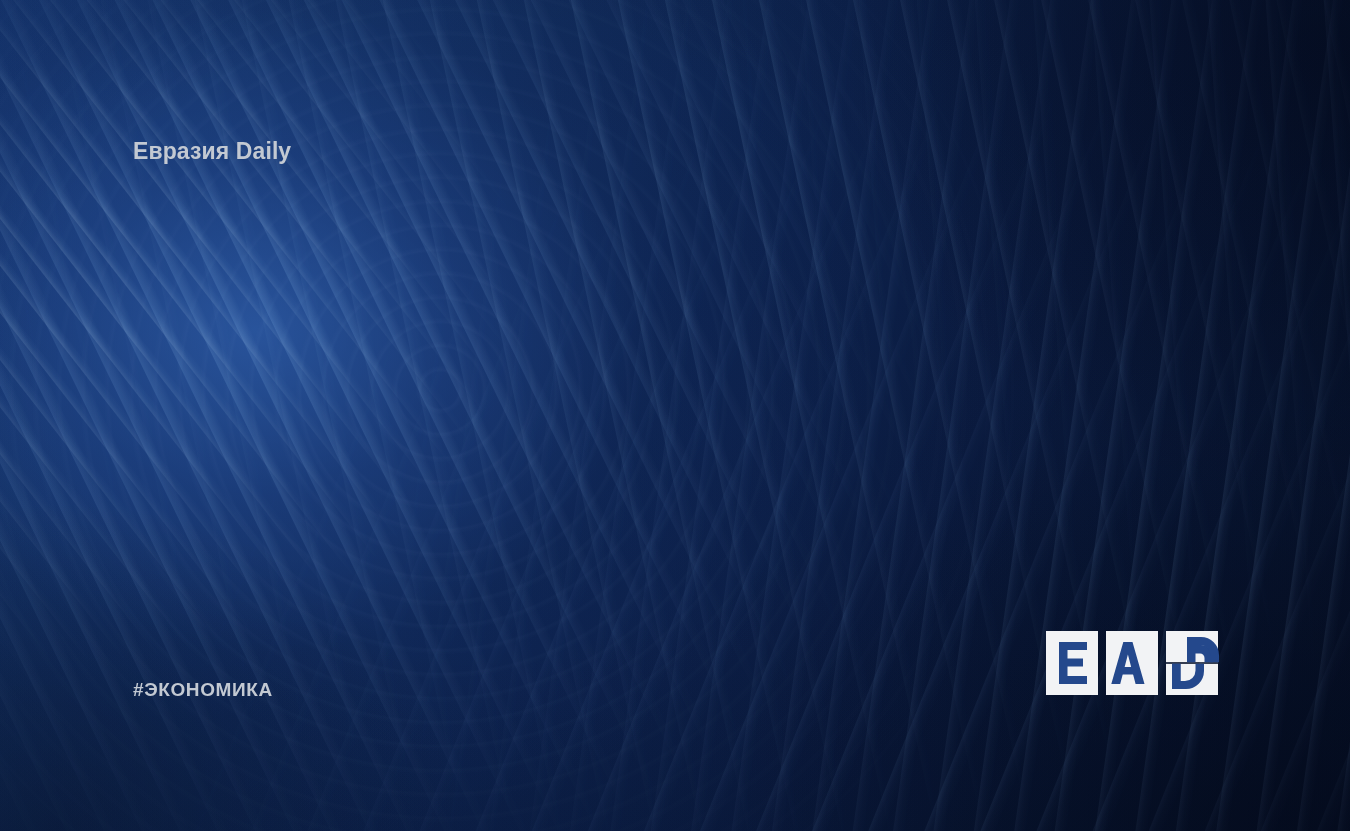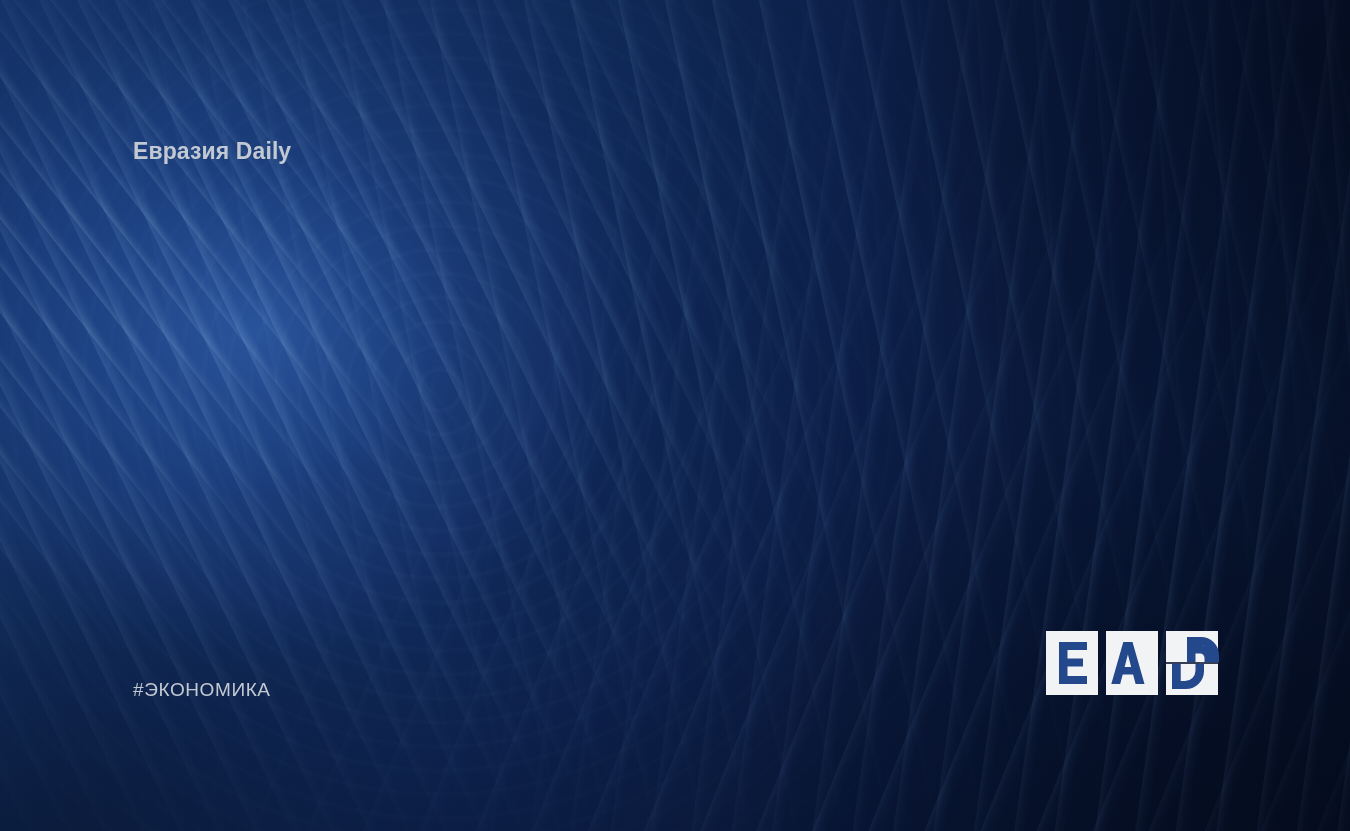--- a/index.html
+++ b/index.html
@@ -230,21 +230,21 @@
     line-height: 81px;
     color: #ffffff;
     letter-spacing: -0.2px;
   }
 
   .category {
     position: absolute;
     left: 133px;
     top: 679px;
     font-size: 19px;
-    font-weight: normal;
+    font-weight: bold;
     color: #c3c9d2;
     letter-spacing: 0.6px;
     white-space: nowrap;
   }
 
   
 
   .logo {
     position: absolute;
     left: 1046px;

